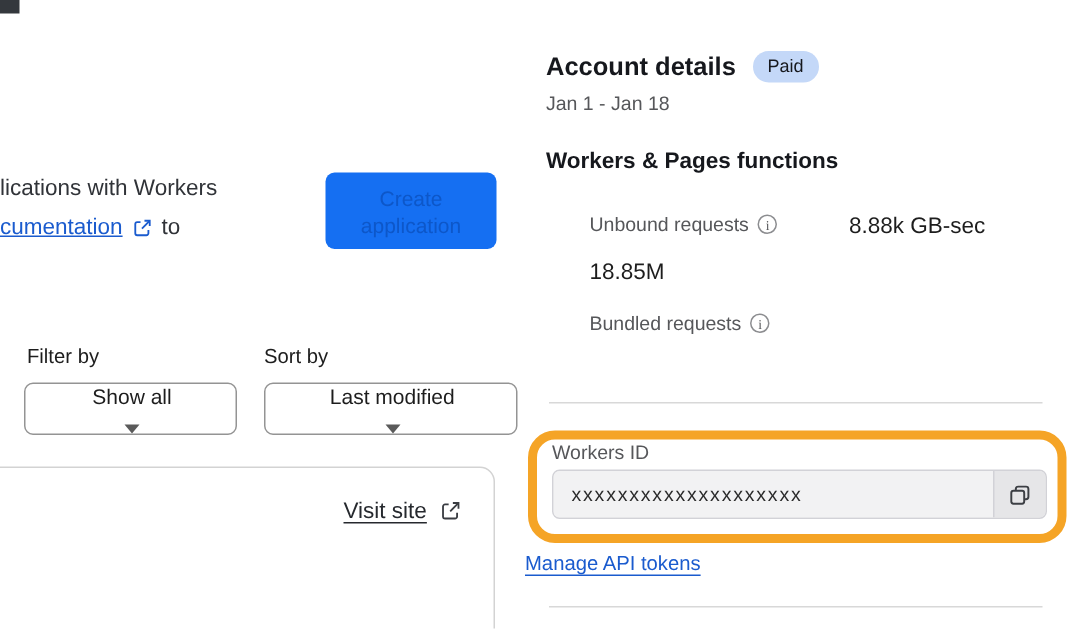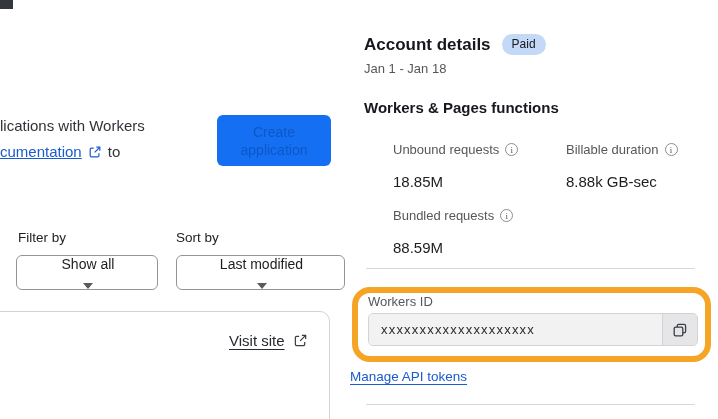--- a/index.html
+++ b/index.html
@@ -166,33 +166,28 @@
 
 <div class="abs stat stat-0">
   <div class="stat-label">
     <span>Unbound requests</span>
     <span class="info-icon"></span>
   </div>
   <div class="stat-value">18.85M</div>
 </div>
 
 <div class="abs stat stat-1">
-  <div class="stat-label">
-    <span>Billable duration</span>
-    <span class="info-icon"></span>
-  </div>
   <div class="stat-value">8.88k GB-sec</div>
 </div>
 
 <div class="abs stat stat-2">
   <div class="stat-label">
     <span>Bundled requests</span>
     <span class="info-icon"></span>
   </div>
-  <div class="stat-value">88.59M</div>
 </div>
 
 <div class="abs divider divider-1"></div>
 
 <div class="abs acctid-label">Workers ID</div>
 <div class="abs acctid-group">
   <input class="acctid-input" readonly="" value="xxxxxxxxxxxxxxxxxxxx" style="">
   <button class="copy-btn">
     <span style="display:inline-flex;">
       <svg width="16" height="16" viewBox="0 0 16 16">

